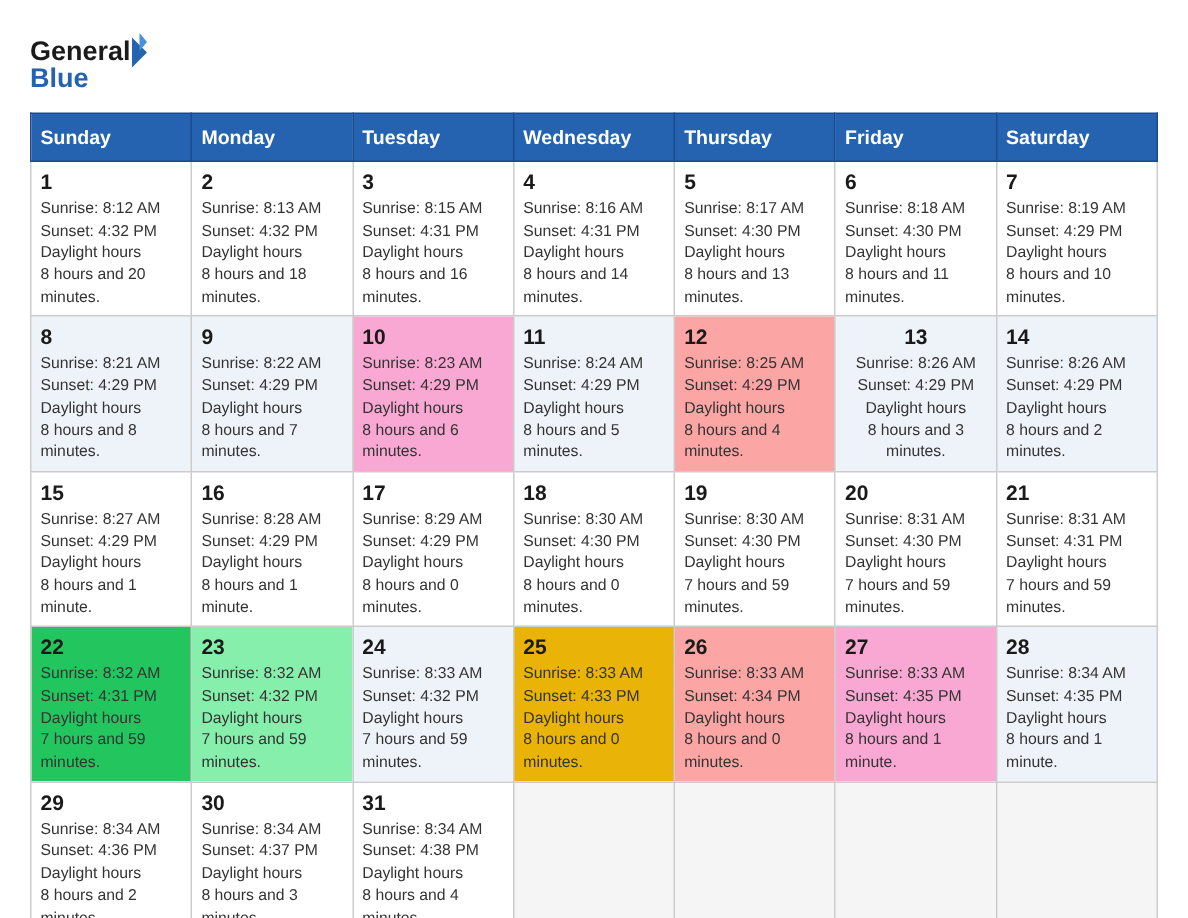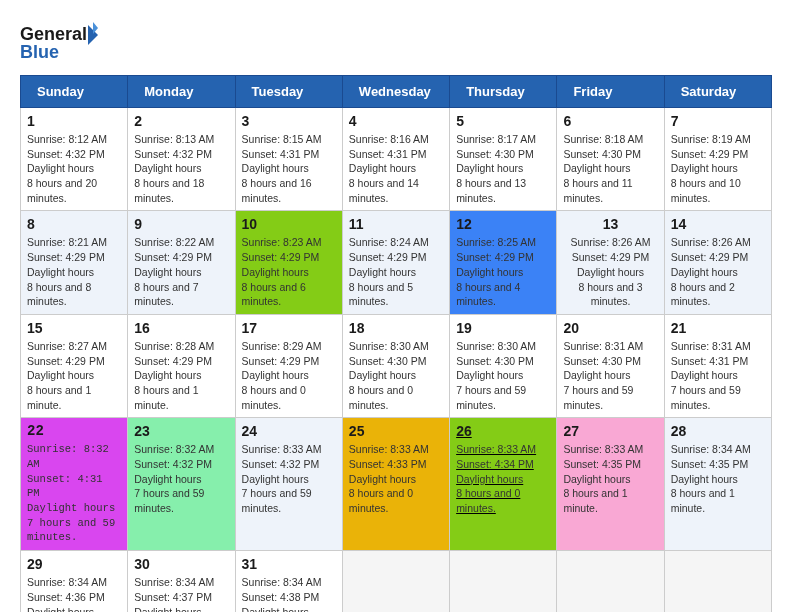--- a/index.html
+++ b/index.html
@@ -39,21 +39,21 @@
     }
     table {
       width: 100%;
       border-collapse: collapse;
       font-size: 11px;
     }
     th {
       background-color: #2563b0;
       color: #fff;
       text-align: left;
-      padding: 8px 16px;
+      padding: 8px 6px;
       font-size: 13px;
       font-weight: bold;
       border: 1px solid #1a4a90;
       margin-left: 28px;
     }
     td {
       border: 1px solid #ccc;
       vertical-align: top;
       padding: 5px 6px;
       width: 14.28%;
@@ -141,29 +141,29 @@
       </tr>
       <tr style="background: rgb(238, 243, 250);">
         <td style="background: rgb(238, 243, 250);">
           <div class="day-num">8</div>
           <div class="day-info">Sunrise: 8:21 AM<br>Sunset: 4:29 PM<br>Daylight hours<br>8 hours and 8 minutes.</div>
         </td>
         <td style="background: rgb(238, 243, 250);">
           <div class="day-num">9</div>
           <div class="day-info">Sunrise: 8:22 AM<br>Sunset: 4:29 PM<br>Daylight hours<br>8 hours and 7 minutes.</div>
         </td>
-        <td style="background: #84cc16;">
+        <td style="background: #f9a8d4;">
           <div class="day-num">10</div>
           <div class="day-info">Sunrise: 8:23 AM<br>Sunset: 4:29 PM<br>Daylight hours<br>8 hours and 6 minutes.</div>
         </td>
         <td style="background: rgb(238, 243, 250);">
           <div class="day-num">11</div>
           <div class="day-info">Sunrise: 8:24 AM<br>Sunset: 4:29 PM<br>Daylight hours<br>8 hours and 5 minutes.</div>
         </td>
-        <td style="background: #3b82f6;">
+        <td style="background: #fca5a5;">
           <div class="day-num">12</div>
           <div class="day-info">Sunrise: 8:25 AM<br>Sunset: 4:29 PM<br>Daylight hours<br>8 hours and 4 minutes.</div>
         </td>
         <td style="background: rgb(238, 243, 250); text-align: center;">
           <div class="day-num">13</div>
           <div class="day-info">Sunrise: 8:26 AM<br>Sunset: 4:29 PM<br>Daylight hours<br>8 hours and 3 minutes.</div>
         </td>
         <td style="background: rgb(238, 243, 250);">
           <div class="day-num">14</div>
           <div class="day-info">Sunrise: 8:26 AM<br>Sunset: 4:29 PM<br>Daylight hours<br>8 hours and 2 minutes.</div>
@@ -193,37 +193,37 @@
         <td style="background: rgb(255, 255, 255);">
           <div class="day-num">20</div>
           <div class="day-info">Sunrise: 8:31 AM<br>Sunset: 4:30 PM<br>Daylight hours<br>7 hours and 59 minutes.</div>
         </td>
         <td style="background: rgb(255, 255, 255); margin-top: 44px;">
           <div class="day-num">21</div>
           <div class="day-info">Sunrise: 8:31 AM<br>Sunset: 4:31 PM<br>Daylight hours<br>7 hours and 59 minutes.</div>
         </td>
       </tr>
       <tr style="background: rgb(238, 243, 250);">
-        <td style="background: #d946ef; font-family: Liberation Mono, monospace;">
+        <td style="background: #22c55e;">
           <div class="day-num">22</div>
           <div class="day-info">Sunrise: 8:32 AM<br>Sunset: 4:31 PM<br>Daylight hours<br>7 hours and 59 minutes.</div>
         </td>
         <td style="background: #86efac;">
           <div class="day-num">23</div>
           <div class="day-info">Sunrise: 8:32 AM<br>Sunset: 4:32 PM<br>Daylight hours<br>7 hours and 59 minutes.</div>
         </td>
         <td style="background: rgb(238, 243, 250);">
           <div class="day-num">24</div>
           <div class="day-info">Sunrise: 8:33 AM<br>Sunset: 4:32 PM<br>Daylight hours<br>7 hours and 59 minutes.</div>
         </td>
         <td style="background: #eab308;">
           <div class="day-num">25</div>
           <div class="day-info">Sunrise: 8:33 AM<br>Sunset: 4:33 PM<br>Daylight hours<br>8 hours and 0 minutes.</div>
         </td>
-        <td style="background: #84cc16; text-decoration: underline;">
+        <td style="background: #fca5a5;">
           <div class="day-num">26</div>
           <div class="day-info">Sunrise: 8:33 AM<br>Sunset: 4:34 PM<br>Daylight hours<br>8 hours and 0 minutes.</div>
         </td>
         <td style="background: #f9a8d4; margin-left: 13px;">
           <div class="day-num">27</div>
           <div class="day-info">Sunrise: 8:33 AM<br>Sunset: 4:35 PM<br>Daylight hours<br>8 hours and 1 minute.</div>
         </td>
         <td style="background: rgb(238, 243, 250);">
           <div class="day-num">28</div>
           <div class="day-info">Sunrise: 8:34 AM<br>Sunset: 4:35 PM<br>Daylight hours<br>8 hours and 1 minute.</div>

